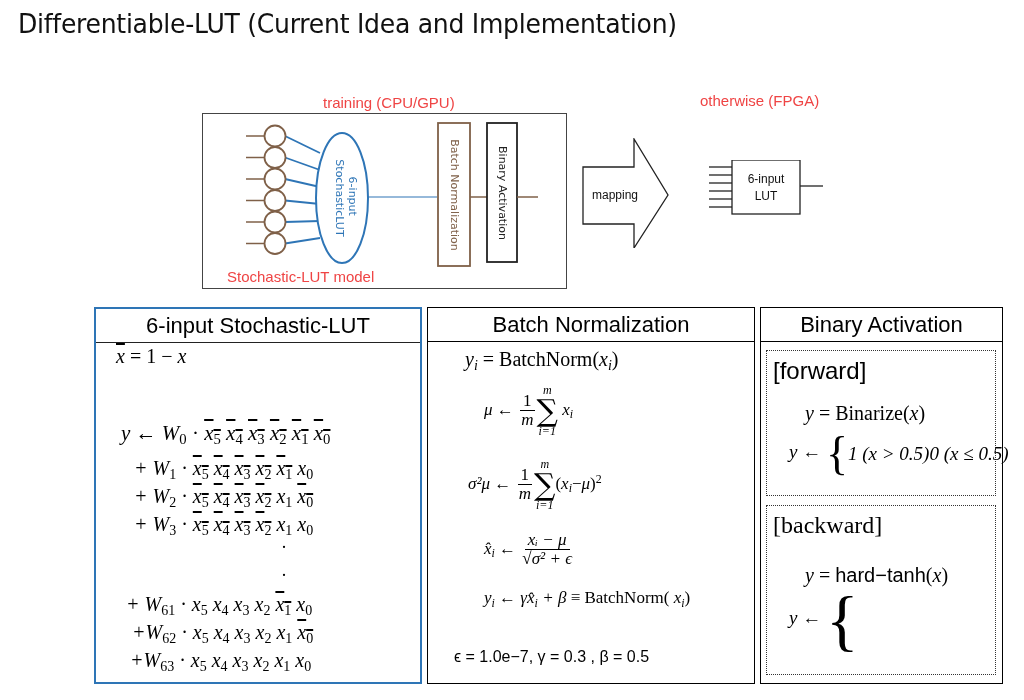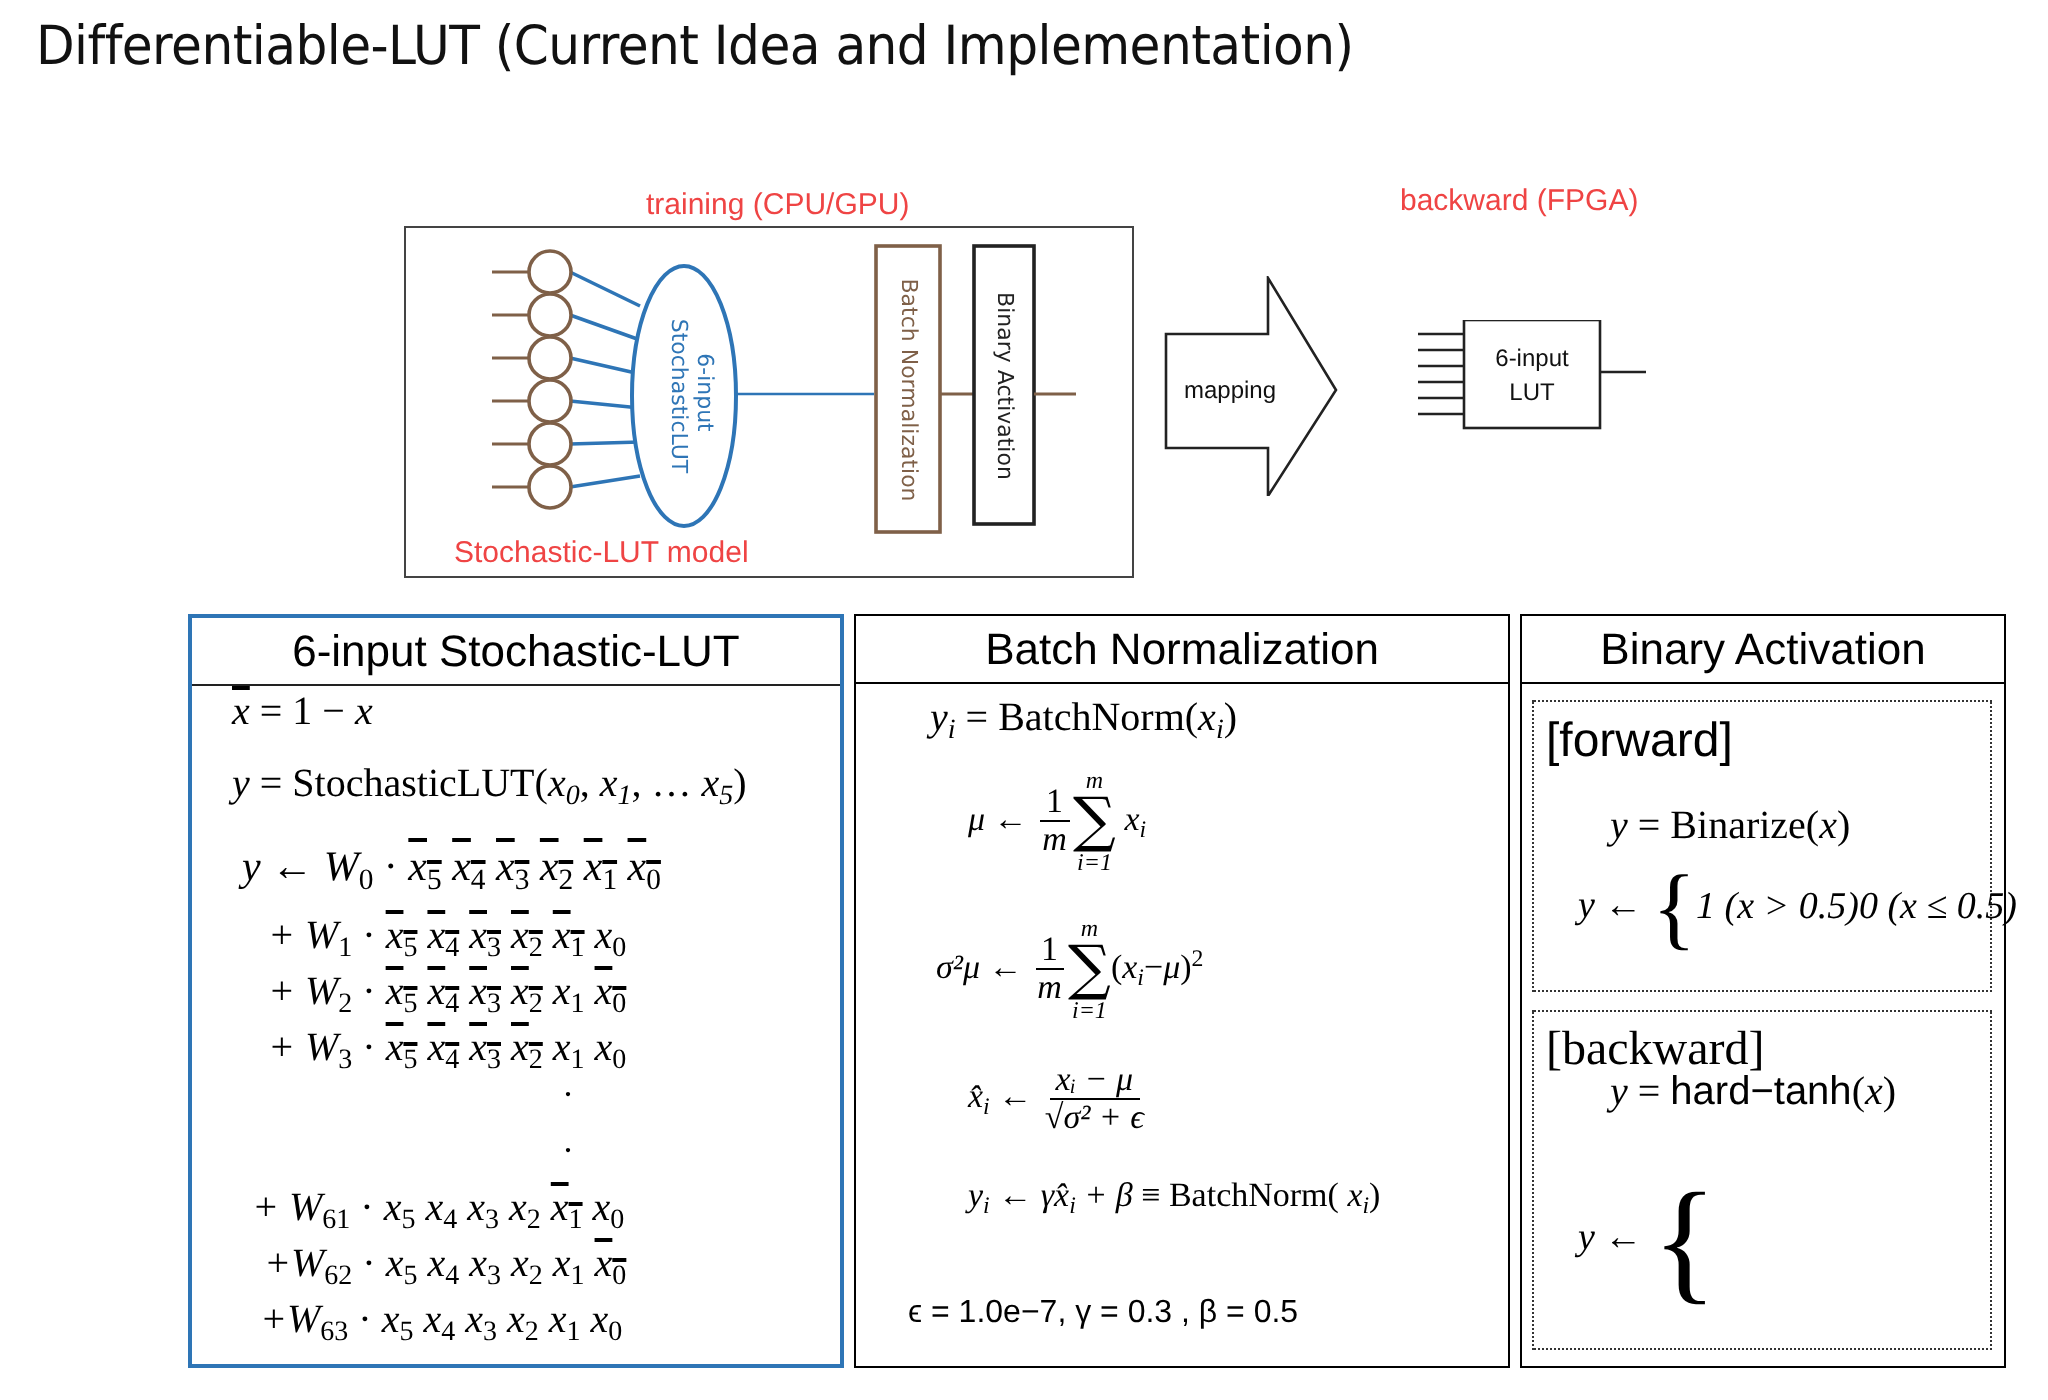--- a/index.html
+++ b/index.html
@@ -25,21 +25,21 @@
   .sum .lim { font-size:12px; line-height:13px; font-style:italic; }
   .brace { display:inline-block; vertical-align:middle; font-style:normal; }
   .cases { display:inline-flex; flex-direction:row; vertical-align:middle; line-height:1.2; }
 </style>
 </head>
 <body>
 
 <div id="title" class="abs">Differentiable-LUT (Current Idea and Implementation)</div>
 
 <div class="abs lbl" style="left:323px;top:94px;font-size:15px;">training (CPU/GPU)</div>
-<div class="abs lbl" style="left:700px;top:92px;font-size:15px;">backward (FPGA)</div>
+<div class="abs lbl" style="left:700px;top:92px;font-size:15px;">otherwise (FPGA)</div>
 
 <div class="abs" style="left:202px;top:113px;width:365px;height:176px;border:1.2px solid #444;box-sizing:border-box;"></div>
 <div class="abs lbl" style="left:227px;top:268px;font-size:15px;">Stochastic-LUT model</div>
 
 <svg class="abs" style="left:202px;top:113px;" width="365" height="176">
   <g id="nodes">
       <line x1="44" x2="62" y1="23" y2="23" stroke="#7f6048" stroke-width="1.5"></line>
       <line x1="83" y1="23" x2="118" y2="40" stroke="#2e75b6" stroke-width="1.8"></line>
       <circle cx="73" cy="23" r="10.5" fill="#fff" stroke="#7f6048" stroke-width="1.8"></circle>
       <line x1="44" x2="62" y1="44.5" y2="44.5" stroke="#7f6048" stroke-width="1.5"></line>
@@ -88,21 +88,20 @@
     </g>
   <rect x="27" y="0" width="68" height="54" fill="#fff" stroke="#222" stroke-width="1.3"></rect>
   <line x1="95" y1="26" x2="118" y2="26" stroke="#222" stroke-width="1.3"></line>
   <text x="61" y="23" text-anchor="middle" font-family="Liberation Sans, sans-serif" font-size="12" fill="#111">6-input</text>
   <text x="61" y="40" text-anchor="middle" font-family="Liberation Sans, sans-serif" font-size="12" fill="#111">LUT</text>
 </svg>
 
 <div class="panel" style="left:94px;top:307px;width:328px;height:377px;border-color:#2e75b6;border-width:2px;">
   <div class="panel-head" style="border-bottom-color:#222;border-bottom-width:1px;">6-input Stochastic-LUT</div>
   <div class="eq math" style="left:20px;top:36px;"><span class="ov">x</span> <span class="rm">= 1 − </span>x</div>
-  <div class="eq math" style="left:20px;top:72px;">y <span class="rm">= </span><span class="rm">StochasticLUT</span><span class="rm">(</span>x<sub>0</sub><span class="rm">, </span>x<sub>1</sub><span class="rm">, … </span>x<sub>5</sub><span class="rm">)</span></div>
   <div id="terms">
       <div class="eq math" style="left: 25px; top: 112px; font-size: 21px;"><span>y ← W</span><sub class="rm">0</sub><span class="rm"> · </span><span class="ov">x<sub class="rm">5</sub></span> <span class="ov">x<sub class="rm">4</sub></span> <span class="ov">x<sub class="rm">3</sub></span> <span class="ov">x<sub class="rm">2</sub></span> <span class="ov">x<sub class="rm">1</sub></span> <span class="ov">x<sub class="rm">0</sub></span></div>
       <div class="eq math" style="left: 38px; top: 148px; font-size: 20px;"><span>+ W</span><sub class="rm">1</sub><span class="rm"> · </span><span class="ov">x<sub class="rm">5</sub></span> <span class="ov">x<sub class="rm">4</sub></span> <span class="ov">x<sub class="rm">3</sub></span> <span class="ov">x<sub class="rm">2</sub></span> <span class="ov">x<sub class="rm">1</sub></span> <span>x<sub class="rm">0</sub></span></div>
       <div class="eq math" style="left: 38px; top: 176px; font-size: 20px;"><span>+ W</span><sub class="rm">2</sub><span class="rm"> · </span><span class="ov">x<sub class="rm">5</sub></span> <span class="ov">x<sub class="rm">4</sub></span> <span class="ov">x<sub class="rm">3</sub></span> <span class="ov">x<sub class="rm">2</sub></span> <span>x<sub class="rm">1</sub></span> <span class="ov">x<sub class="rm">0</sub></span></div>
       <div class="eq math" style="left: 38px; top: 204px; font-size: 20px;"><span>+ W</span><sub class="rm">3</sub><span class="rm"> · </span><span class="ov">x<sub class="rm">5</sub></span> <span class="ov">x<sub class="rm">4</sub></span> <span class="ov">x<sub class="rm">3</sub></span> <span class="ov">x<sub class="rm">2</sub></span> <span>x<sub class="rm">1</sub></span> <span>x<sub class="rm">0</sub></span></div>
       <div class="eq math" style="left: 30px; top: 284px; font-size: 20px;"><span>+ W</span><sub class="rm">61</sub><span class="rm"> · </span><span>x<sub class="rm">5</sub></span> <span>x<sub class="rm">4</sub></span> <span>x<sub class="rm">3</sub></span> <span>x<sub class="rm">2</sub></span> <span class="ov">x<sub class="rm">1</sub></span> <span>x<sub class="rm">0</sub></span></div>
       <div class="eq math" style="left: 36px; top: 312px; font-size: 20px;"><span>+W</span><sub class="rm">62</sub><span class="rm"> · </span><span>x<sub class="rm">5</sub></span> <span>x<sub class="rm">4</sub></span> <span>x<sub class="rm">3</sub></span> <span>x<sub class="rm">2</sub></span> <span>x<sub class="rm">1</sub></span> <span class="ov">x<sub class="rm">0</sub></span></div>
       <div class="eq math" style="left: 34px; top: 340px; font-size: 20px;"><span>+W</span><sub class="rm">63</sub><span class="rm"> · </span><span>x<sub class="rm">5</sub></span> <span>x<sub class="rm">4</sub></span> <span>x<sub class="rm">3</sub></span> <span>x<sub class="rm">2</sub></span> <span>x<sub class="rm">1</sub></span> <span>x<sub class="rm">0</sub></span></div>
     </div>
   <div class="eq" style="left:185px;top:228px;font-size:18px;">·</div>
@@ -161,18 +160,18 @@
     <div class="eq math" style="left:22px;top:80px;font-size:19px;">
       y ← <span class="brace" style="font-size:46px;font-weight:100;line-height:46px;">{</span><span class="cases">
           <span>1  (x &gt; 0.5)</span>
           <span>0  (x ≤ 0.5)</span>
         </span>
     </div>
   </div>
 
   <div class="dotted" style="left:5px;top:197px;width:230px;height:170px;">
     <div class="sect" style="left:6px;top:6px;font-family:Liberation Serif, serif;">[backward]</div>
-    <div class="eq math" style="left:38px;top:29px;">y <span class="rm">= </span><span class="rm" style="font-family:'Liberation Sans',sans-serif;">hard−tanh</span><span class="rm">(</span>x<span class="rm">)</span></div>
+    <div class="eq math" style="left:38px;top:58px;">y <span class="rm">= </span><span class="rm" style="font-family:'Liberation Sans',sans-serif;">hard−tanh</span><span class="rm">(</span>x<span class="rm">)</span></div>
     <div class="eq math" style="left:22px;top:80px;font-size:19px;">
       y ← <span class="brace" style="font-size:68px;font-weight:100;line-height:68px;">{</span>
     </div>
   </div>
 </div>
 
 </body></html>

